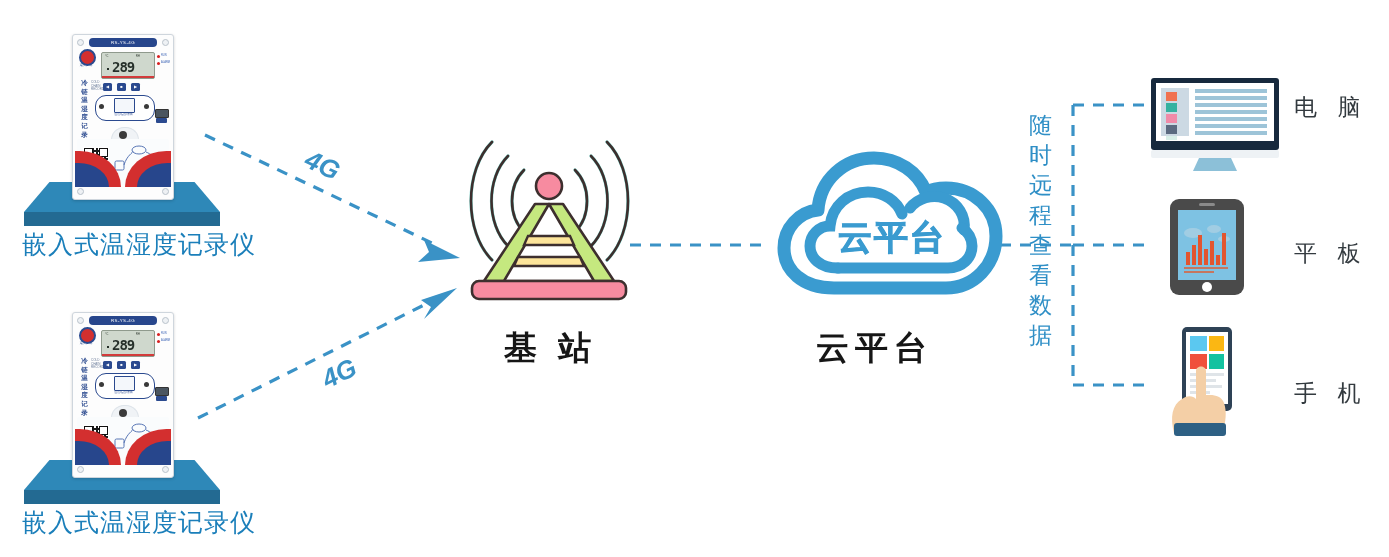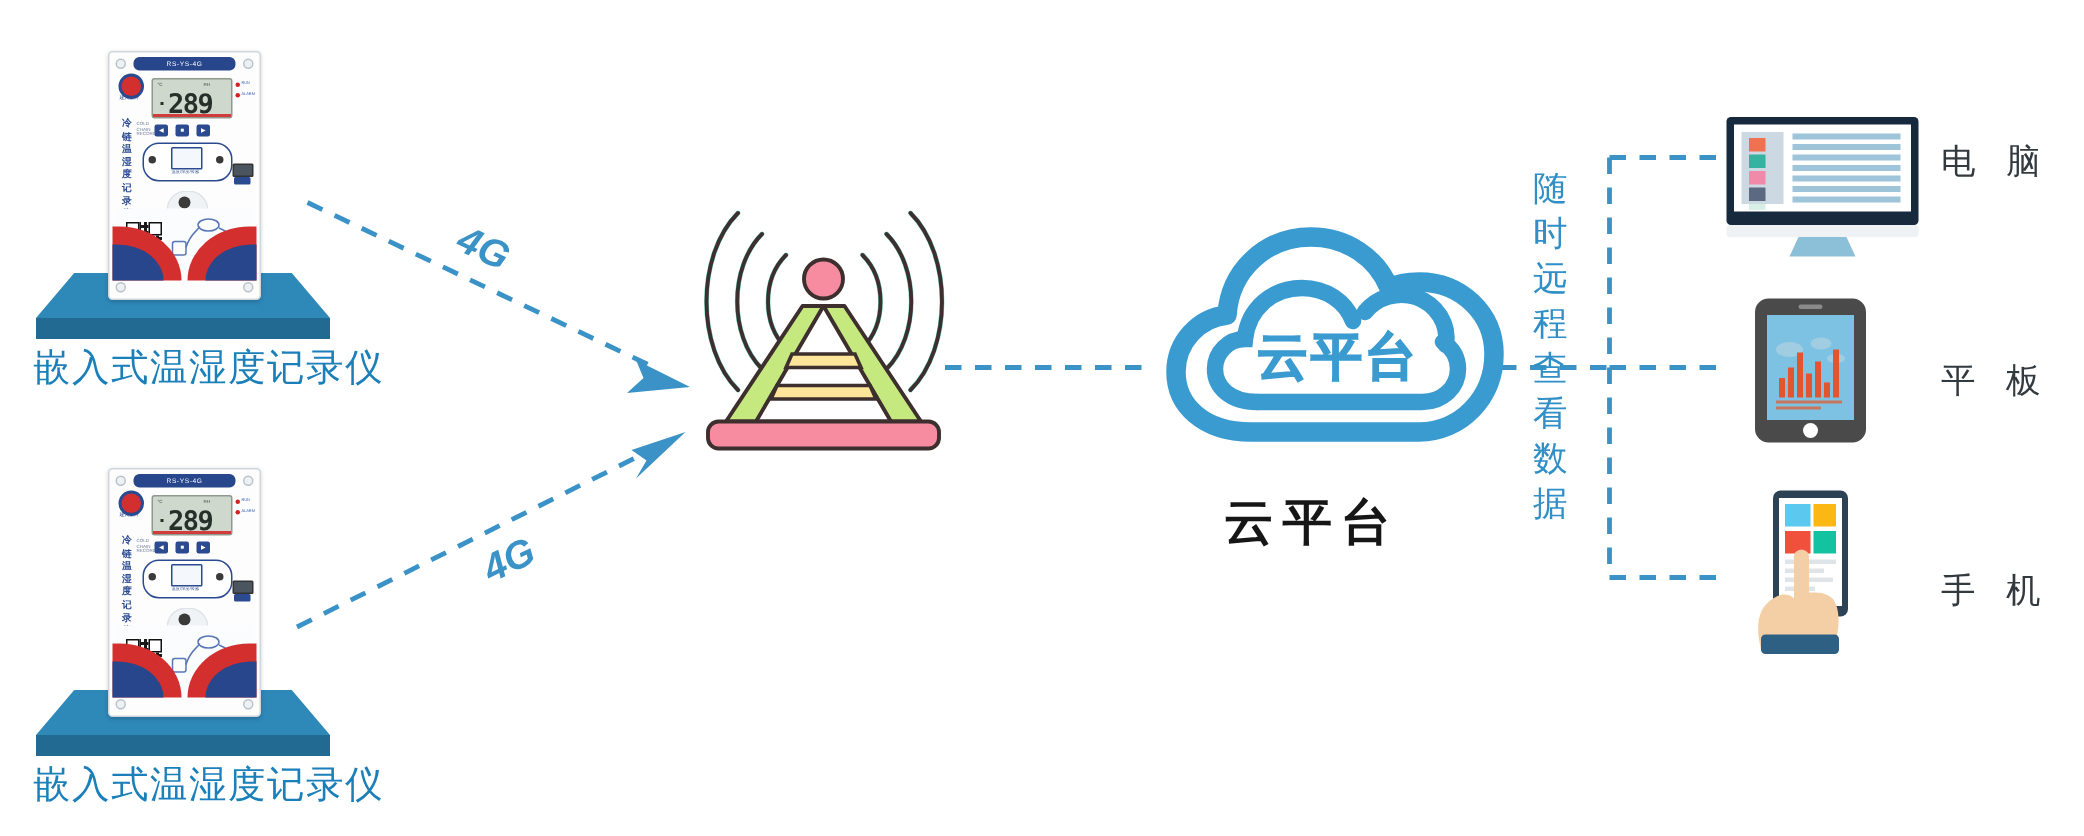--- a/index.html
+++ b/index.html
@@ -20,22 +20,22 @@
   .screw{position:absolute;width:5px;height:5px;border-radius:50%;background:#eef1f4;border:1px solid #b9c2cb;}
   .logo{position:absolute;left:6px;top:14px;width:13px;height:13px;border-radius:50%;
        background:#d32f2f;border:2px solid #2b4a8f;}
   .logo-sub{position:absolute;left:3px;top:28px;font-size:3.2px;color:#2b4a8f;width:20px;text-align:center;}
   .vert-text{position:absolute;left:6px;top:44px;width:11px;font-size:6.5px;color:#2b4a8f;
        font-weight:bold;line-height:8.6px;text-align:center;letter-spacing:0;}
   .vert-text-sm{position:absolute;left:18px;top:46px;width:6px;font-size:3px;color:#6a7b99;line-height:3.6px;}
   .lcd{position:absolute;left:28px;top:17px;width:52px;height:25px;background:#cfd8cd;
        border:1px solid #8f9a8d;border-radius:2px;}
   .lcd-bot{position:absolute;left:0;bottom:0;width:100%;height:2px;background:#d23b3b;}
-  .lcd-num{position:absolute;left:10px;top:6px;font-size:18px;font-weight:bold;color:#26302a;
-       font-family:"DejaVu Sans Mono",monospace;letter-spacing:-1px;text-decoration:underline;}
+  .lcd-num{position:absolute;left:10px;top:6px;font-size:14px;font-weight:bold;color:#26302a;
+       font-family:"DejaVu Sans Mono",monospace;letter-spacing:-1px;}
   .lcd-dot{position:absolute;left:5px;top:15px;width:2px;height:2px;background:#26302a;}
   .lcd-tiny{position:absolute;font-size:3px;color:#3b463d;}
   .led{position:absolute;width:3px;height:3px;border-radius:50%;background:#d82020;}
   .led-txt{position:absolute;font-size:2.6px;color:#3a63b5;}
   .btn-row{position:absolute;left:30px;top:48px;display:flex;gap:5px;}
   .kbtn{width:9px;height:8px;background:#2b4a8f;border-radius:1.5px;color:#fff;font-size:4px;
        text-align:center;line-height:8px;}
   .sensor-box{position:absolute;left:22px;top:60px;width:58px;height:24px;border:1px solid #2b4a8f;
        border-radius:11px;background:#fff;}
   .sensor-win{position:absolute;left:41px;top:63px;width:19px;height:13px;border:1px solid #2b4a8f;
@@ -65,21 +65,21 @@
   .swoosh-navy.r{left:auto;right:-2px;border-top-right-radius:0;border-top-left-radius:90% 100%;}
   .dev-caption{position:absolute;width:260px;text-align:left;font-size:25px;color:#1b7fba;
        letter-spacing:1px;white-space:nowrap;}
 
   
   .blk-label{position:absolute;font-size:33px;font-weight:bold;color:#161616;letter-spacing:6px;white-space:nowrap;}
   .side-label{position:absolute;font-size:23px;color:#333a3f;letter-spacing:7px;white-space:nowrap;}
   .fourg{position:absolute;font-size:26px;font-weight:bold;color:#3a92c6;font-style:italic;
        letter-spacing:0;white-space:nowrap;}
   .vlabel{position:absolute;width:30px;font-size:23px;color:#2f8fc6;line-height:30px;
-       text-align:left;letter-spacing:0;}
+       text-align:right;letter-spacing:0;}
   .cloud-word{position:absolute;font-size:34px;font-weight:bold;color:#3a9bd0;letter-spacing:2px;
        -webkit-text-stroke:1px #3a9bd0;white-space:nowrap;}
 </style>
 </head>
 <body>
 
 <div class="stage">
 
   <div class="device-group" style="left:10px;top:22px;">
     <div class="base-top"></div>
@@ -262,20 +262,21 @@
       <path d="M145 34 C173 62,173 124,145 152"></path>
     </g>
     <circle cx="87" cy="78" r="13" fill="#f78ba0" stroke="#3d2f2e" stroke-width="2.6"></circle>
     <path d="M87 96 L146 173 L28 173 Z" fill="#ffffff" stroke="#3d2f2e" stroke-width="2.6" stroke-linejoin="round"></path>
     <path d="M87 96 L101 96 L152 173 L132 173 Z" fill="#c5e87f" stroke="#3d2f2e" stroke-width="2.6" stroke-linejoin="round"></path>
     <path d="M87 96 L73 96 L22 173 L42 173 Z" fill="#c5e87f" stroke="#3d2f2e" stroke-width="2.6" stroke-linejoin="round"></path>
     <path d="M66 128 L108 128 L112 137 L62 137 Z" fill="#fde59a" stroke="#3d2f2e" stroke-width="2.4"></path>
     <path d="M56 149 L118 149 L122 158 L52 158 Z" fill="#fde59a" stroke="#3d2f2e" stroke-width="2.4"></path>
     <rect x="10" y="173" width="154" height="18" rx="7" fill="#f78ba0" stroke="#3d2f2e" stroke-width="2.6"></rect>
   </svg>
+  <div class="blk-label" style="left:504px;top:326px;">基 站</div>
 
   <svg class="abs" style="left:772px;top:148px;width:238px;height:152px;" viewBox="0 0 238 152">
     <path d="M62 140 C30 140,12 122,12 100 C12 80,27 64,46 62 C48 32,72 10,102 10
              C126 10,146 24,154 44 C160 41,167 40,174 40 C202 40,224 61,224 88
              C224 117,202 140,174 140 Z" fill="none" stroke="#3a9bd0" stroke-width="13" stroke-linejoin="round"></path>
     <path d="M66 120 C48 120,38 110,38 98 C38 87,47 78,58 78
              C60 58,76 44,96 44 C112 44,125 53,130 66" fill="none" stroke="#3a9bd0" stroke-width="11" stroke-linecap="round"></path>
     <path d="M138 60 C146 50,160 46,172 50 C186 55,194 68,192 82" fill="none" stroke="#3a9bd0" stroke-width="11" stroke-linecap="round"></path>
     <path d="M66 120 L176 120 C190 120,200 110,200 98 C200 90,196 84,190 80" fill="none" stroke="#3a9bd0" stroke-width="11" stroke-linecap="round"></path>
   </svg>

